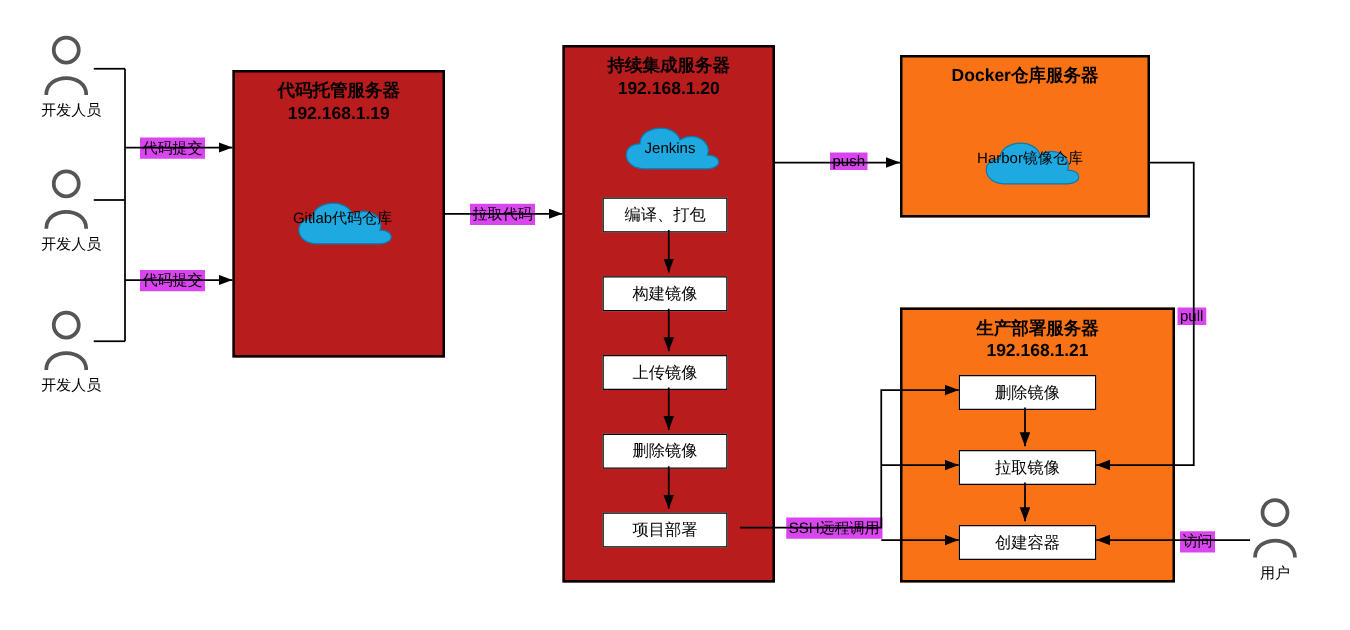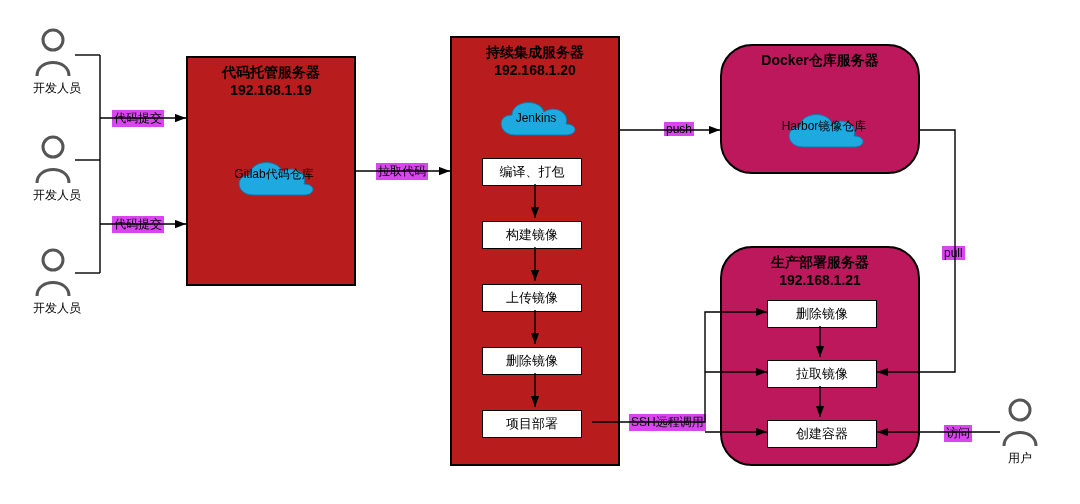--- a/index.html
+++ b/index.html
@@ -26,21 +26,21 @@
   }
   .server-box {
     position: absolute;
     border: 2px solid #000;
     text-align: center;
     padding-top: 6px;
   }
   .server-title { font-weight: bold; font-size: 14px; }
   .server-ip    { font-weight: bold; font-size: 14px; }
   .bright { background:#b91c1c; }
-  .dark   { background:#be185d; color:#000;border-radius:32px; }
+  .dark   { background:#f97316; color:#000; }
   .cloud {
     position:absolute;
     text-align:center;
     font-size:12px;
     line-height:1.1;
   }
   .cloud svg { position:absolute; left:0; top:0; }
   .cloud .cloud-text {
     position:absolute; left:0; right:0; top:18px;
     text-align:center;
@@ -144,21 +144,21 @@
 <div class="server-box dark" style="left:720px; top:44px; width:200px; height:130px;">
   <div class="server-title">Docker仓库服务器</div>
   <div class="cloud" style="left:56px; top:56px; width:92px; height:55px;">
     <svg width="92" height="55">
       <path d="M25 45 C8 45 6 25 22 25 C22 10 50 8 54 22 C66 14 80 24 76 34 C88 34 88 45 76 45 Z" fill="#1FA9E1" stroke="#0A7AB0" stroke-width="1"></path>
     </svg>
     <div class="cloud-text">Harbor镜像仓库</div>
   </div>
 </div>
 
-<div class="server-box dark" style="left:720px; top:246px; width:200px; height:220px;">
+<div class="server-box dark" style="left:720px; top:246px; width:220px; height:220px;">
   <div class="server-title">生产部署服务器</div>
   <div class="server-ip">192.168.1.21</div>
   <div class="stepbox-dark" style="left:45px; top:52px;">删除镜像</div>
   <div class="stepbox-dark" style="left:45px; top:112px;">拉取镜像</div>
   <div class="stepbox-dark" style="left:45px; top:172px;">创建容器</div>
 </div>
 
 <div class="edge-label" style="left:112px; top:110px;">代码提交</div>
 <div class="edge-label" style="left:112px; top:216px;">代码提交</div>
 <div class="edge-label" style="left:376px; top:163px;">拉取代码</div>

